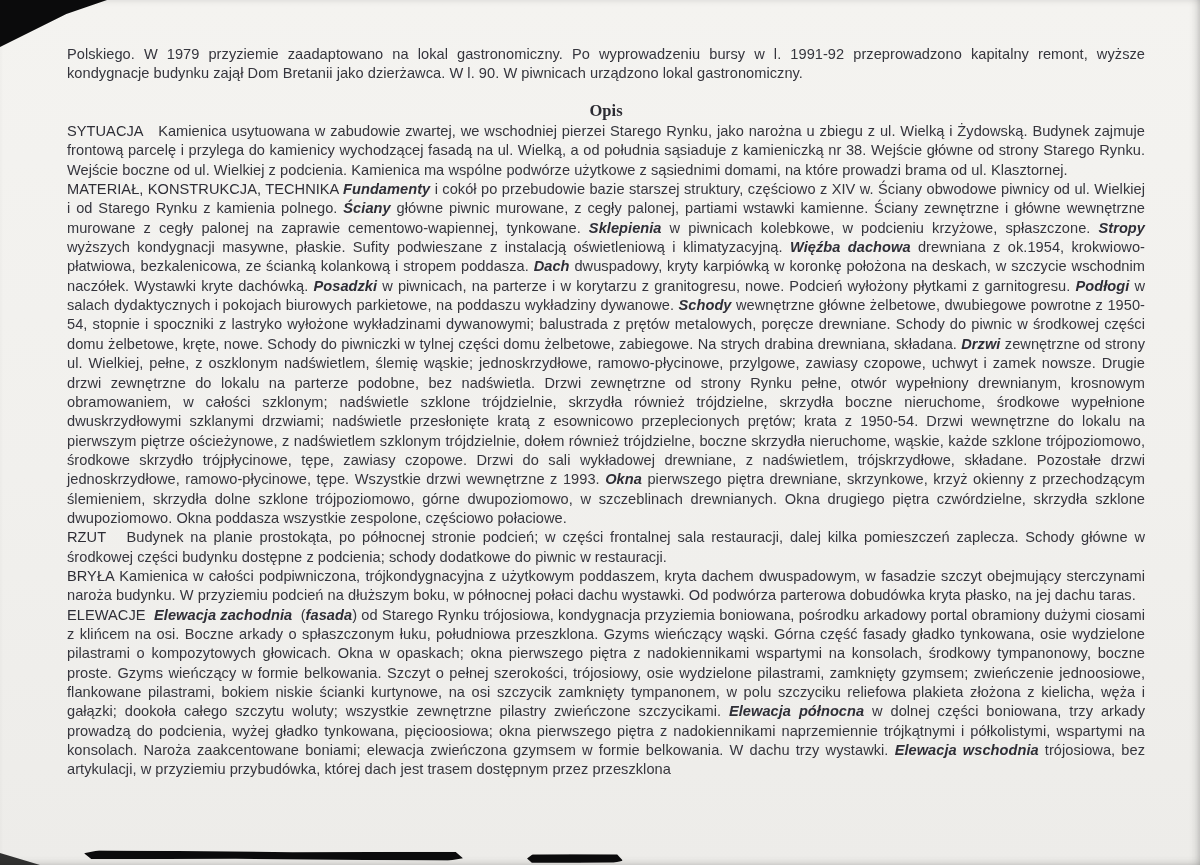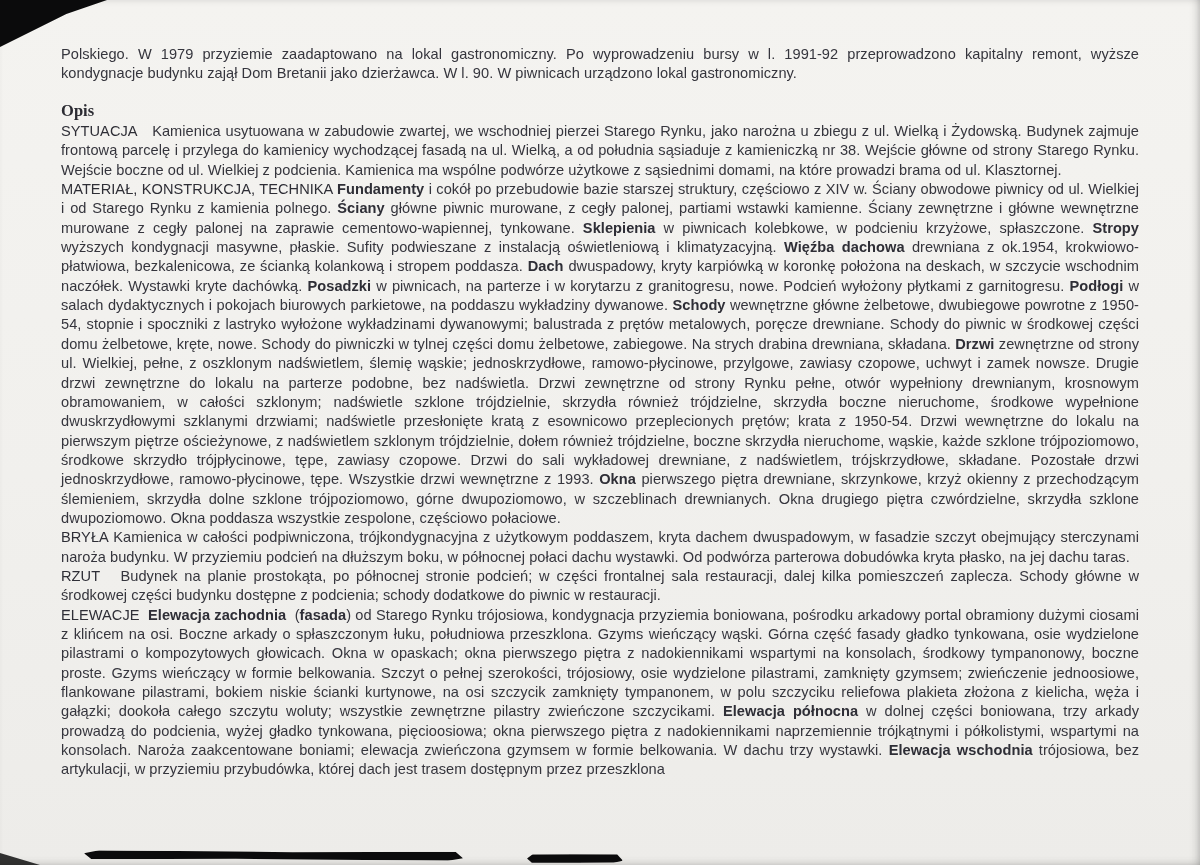--- a/index.html
+++ b/index.html
@@ -17,47 +17,48 @@
     position: relative;
     width: 1200px;
     height: 865px;
     background: linear-gradient(180deg, #f4f3f0 0%, #f1f0ed 55%, #edecE9 100%);
     box-shadow: inset -8px 0 10px -7px rgba(60,60,60,.35),
                 inset 0 -6px 9px -6px rgba(60,60,60,.30),
                 inset 0 6px 9px -7px rgba(60,60,60,.18);
   }
   .doc-content {
     position: absolute;
-    left: 61px;
+    left: 67px;
     top: 45px;
     width: 1078px;
     color: #35353d;
     font-size: 14.6px;
     line-height: 19.35px;
     text-align: justify;
     letter-spacing: 0.05px;
   }
   .doc-content p {
     margin: 0;
   }
   .doc-content h2 {
     font-family: "Liberation Serif", serif;
     font-size: 16.5px;
     font-weight: 700;
     color: #2c2c33;
     margin: 17px 0 2px 0;
     line-height: 19.35px;
-    text-align: left;
+    text-align: center;
   }
   .run-b {
     font-weight: 400;
     color: #2e2e36;
   }
   .run-bi {
     font-weight: 700;
+    font-style: italic;
     color: #2e2e36;
   }
   
   .artifact {
     position: absolute;
     background: #0b0b0c;
   }
   .corner-wedge {
     left: 0; top: 0;
     width: 107px; height: 47px;
@@ -88,22 +89,22 @@
 </style>
 </head>
 <body>
 
 <div class="paper">
   <div class="doc-content">
       <p><span>Polskiego. W 1979 przyziemie zaadaptowano na lokal gastronomiczny. Po wyprowadzeniu bursy w l. 1991-92 przeprowadzono kapitalny remont, wyższe kondygnacje budynku zajął Dom Bretanii jako dzierżawca. W l. 90. W piwnicach urządzono lokal gastronomiczny.</span></p>
       <h2>Opis</h2>
       <p><span class="run-b">SYTUACJA</span><span>&nbsp;&nbsp; Kamienica usytuowana w zabudowie zwartej, we wschodniej pierzei Starego Rynku, jako narożna u zbiegu z ul. Wielką i Żydowską. Budynek zajmuje frontową parcelę i przylega do kamienicy wychodzącej fasadą na ul. Wielką, a od południa sąsiaduje z kamieniczką nr 38. Wejście główne od strony Starego Rynku. Wejście boczne od ul. Wielkiej z podcienia. Kamienica ma wspólne podwórze użytkowe z sąsiednimi domami, na które prowadzi brama od ul. Klasztornej.</span></p>
       <p><span class="run-b">MATERIAŁ, KONSTRUKCJA, TECHNIKA</span><span> </span><span class="run-bi">Fundamenty</span><span> i cokół po przebudowie bazie starszej struktury, częściowo z XIV w. Ściany obwodowe piwnicy od ul. Wielkiej i od Starego Rynku z kamienia polnego. </span><span class="run-bi">Ściany</span><span> główne piwnic murowane, z cegły palonej, partiami wstawki kamienne. Ściany zewnętrzne i główne wewnętrzne murowane z cegły palonej na zaprawie cementowo-wapiennej, tynkowane. </span><span class="run-bi">Sklepienia</span><span> w piwnicach kolebkowe, w podcieniu krzyżowe, spłaszczone. </span><span class="run-bi">Stropy</span><span> wyższych kondygnacji masywne, płaskie. Sufity podwieszane z instalacją oświetleniową i klimatyzacyjną. </span><span class="run-bi">Więźba dachowa</span><span> drewniana z ok.1954, krokwiowo-płatwiowa, bezkalenicowa, ze ścianką kolankową i stropem poddasza. </span><span class="run-bi">Dach</span><span> dwuspadowy, kryty karpiówką w koronkę położona na deskach, w szczycie wschodnim naczółek. Wystawki kryte dachówką. </span><span class="run-bi">Posadzki</span><span> w piwnicach, na parterze i w korytarzu z granitogresu, nowe. Podcień wyłożony płytkami z garnitogresu. </span><span class="run-bi">Podłogi</span><span> w salach dydaktycznych i pokojach biurowych parkietowe, na poddaszu wykładziny dywanowe. </span><span class="run-bi">Schody</span><span> wewnętrzne główne żelbetowe, dwubiegowe powrotne z 1950-54, stopnie i spoczniki z lastryko wyłożone wykładzinami dywanowymi; balustrada z prętów metalowych, poręcze drewniane. Schody do piwnic w środkowej części domu żelbetowe, kręte, nowe. Schody do piwniczki w tylnej części domu żelbetowe, zabiegowe. Na strych drabina drewniana, składana. </span><span class="run-bi">Drzwi</span><span> zewnętrzne od strony ul. Wielkiej, pełne, z oszklonym nadświetlem, ślemię wąskie; jednoskrzydłowe, ramowo-płycinowe, przylgowe, zawiasy czopowe, uchwyt i zamek nowsze. Drugie drzwi zewnętrzne do lokalu na parterze podobne, bez nadświetla. Drzwi zewnętrzne od strony Rynku pełne, otwór wypełniony drewnianym, krosnowym obramowaniem, w całości szklonym; nadświetle szklone trójdzielnie, skrzydła również trójdzielne, skrzydła boczne nieruchome, środkowe wypełnione dwuskrzydłowymi szklanymi drzwiami; nadświetle przesłonięte kratą z esownicowo przeplecionych prętów; krata z 1950-54. Drzwi wewnętrzne do lokalu na pierwszym piętrze ościeżynowe, z nadświetlem szklonym trójdzielnie, dołem również trójdzielne, boczne skrzydła nieruchome, wąskie, każde szklone trójpoziomowo, środkowe skrzydło trójpłycinowe, tępe, zawiasy czopowe. Drzwi do sali wykładowej drewniane, z nadświetlem, trójskrzydłowe, składane. Pozostałe drzwi jednoskrzydłowe, ramowo-płycinowe, tępe. Wszystkie drzwi wewnętrzne z 1993. </span><span class="run-bi">Okna</span><span> pierwszego piętra drewniane, skrzynkowe, krzyż okienny z przechodzącym ślemieniem, skrzydła dolne szklone trójpoziomowo, górne dwupoziomowo, w szczeblinach drewnianych. Okna drugiego piętra czwórdzielne, skrzydła szklone dwupoziomowo. Okna poddasza wszystkie zespolone, częściowo połaciowe.</span></p>
+      <p><span class="run-b">RZUT</span><span>&nbsp;&nbsp; Budynek na planie prostokąta, po północnej stronie podcień; w części frontalnej sala restauracji, dalej kilka pomieszczeń zaplecza. Schody główne w środkowej części budynku dostępne z podcienia; schody dodatkowe do piwnic w restauracji.</span></p>
       <p><span class="run-b">BRYŁA</span><span> Kamienica w całości podpiwniczona, trójkondygnacyjna z użytkowym poddaszem, kryta dachem dwuspadowym, w fasadzie szczyt obejmujący sterczynami naroża budynku. W przyziemiu podcień na dłuższym boku, w północnej połaci dachu wystawki. Od podwórza parterowa dobudówka kryta płasko, na jej dachu taras.</span></p>
-      <p><span class="run-b">RZUT</span><span>&nbsp;&nbsp; Budynek na planie prostokąta, po północnej stronie podcień; w części frontalnej sala restauracji, dalej kilka pomieszczeń zaplecza. Schody główne w środkowej części budynku dostępne z podcienia; schody dodatkowe do piwnic w restauracji.</span></p>
       <p><span class="run-b">ELEWACJE</span><span>&nbsp; </span><span class="run-bi">Elewacja zachodnia</span><span>&nbsp; (</span><span class="run-bi">fasada</span><span>) od Starego Rynku trójosiowa, kondygnacja przyziemia boniowana, pośrodku arkadowy portal obramiony dużymi ciosami z klińcem na osi. Boczne arkady o spłaszczonym łuku, południowa przeszklona. Gzyms wieńczący wąski. Górna część fasady gładko tynkowana, osie wydzielone pilastrami o kompozytowych głowicach. Okna w opaskach; okna pierwszego piętra z nadokiennikami wspartymi na konsolach, środkowy tympanonowy, boczne proste. Gzyms wieńczący w formie belkowania. Szczyt o pełnej szerokości, trójosiowy, osie wydzielone pilastrami, zamknięty gzymsem; zwieńczenie jednoosiowe, flankowane pilastrami, bokiem niskie ścianki kurtynowe, na osi szczycik zamknięty tympanonem, w polu szczyciku reliefowa plakieta złożona z kielicha, węża i gałązki; dookoła całego szczytu woluty; wszystkie zewnętrzne pilastry zwieńczone szczycikami. </span><span class="run-bi">Elewacja północna</span><span> w dolnej części boniowana, trzy arkady prowadzą do podcienia, wyżej gładko tynkowana, pięcioosiowa; okna pierwszego piętra z nadokiennikami naprzemiennie trójkątnymi i półkolistymi, wspartymi na konsolach. Naroża zaakcentowane boniami; elewacja zwieńczona gzymsem w formie belkowania. W dachu trzy wystawki. </span><span class="run-bi">Elewacja wschodnia</span><span> trójosiowa, bez artykulacji, w przyziemiu przybudówka, której dach jest trasem dostępnym przez przeszklona</span></p>
     </div>
 
   <div class="artifact corner-wedge"></div>
   <div class="artifact edge-smudge"></div>
   <div class="artifact streak-1"></div>
   <div class="artifact streak-2"></div>
 </div>
 
 </body></html>

